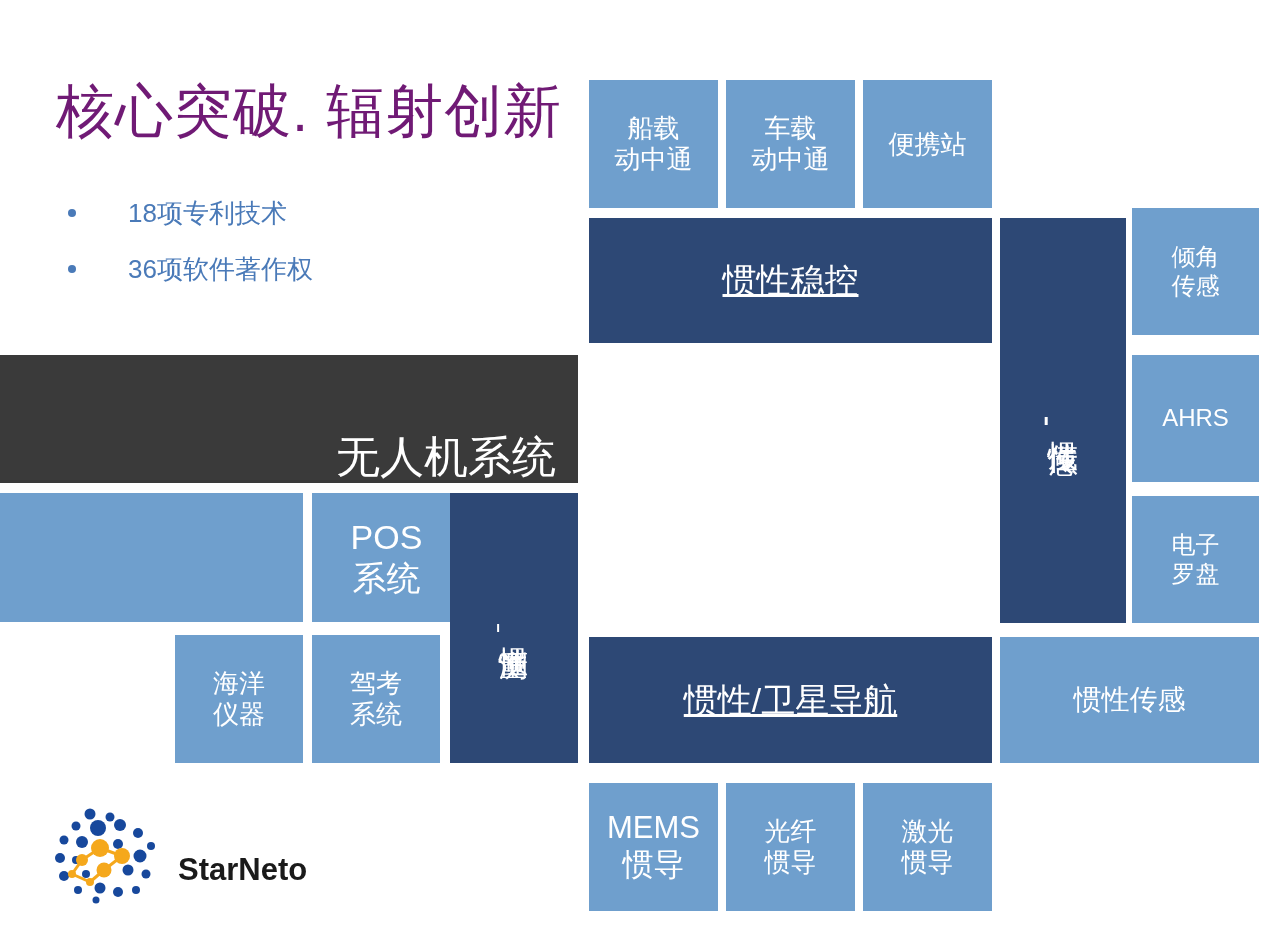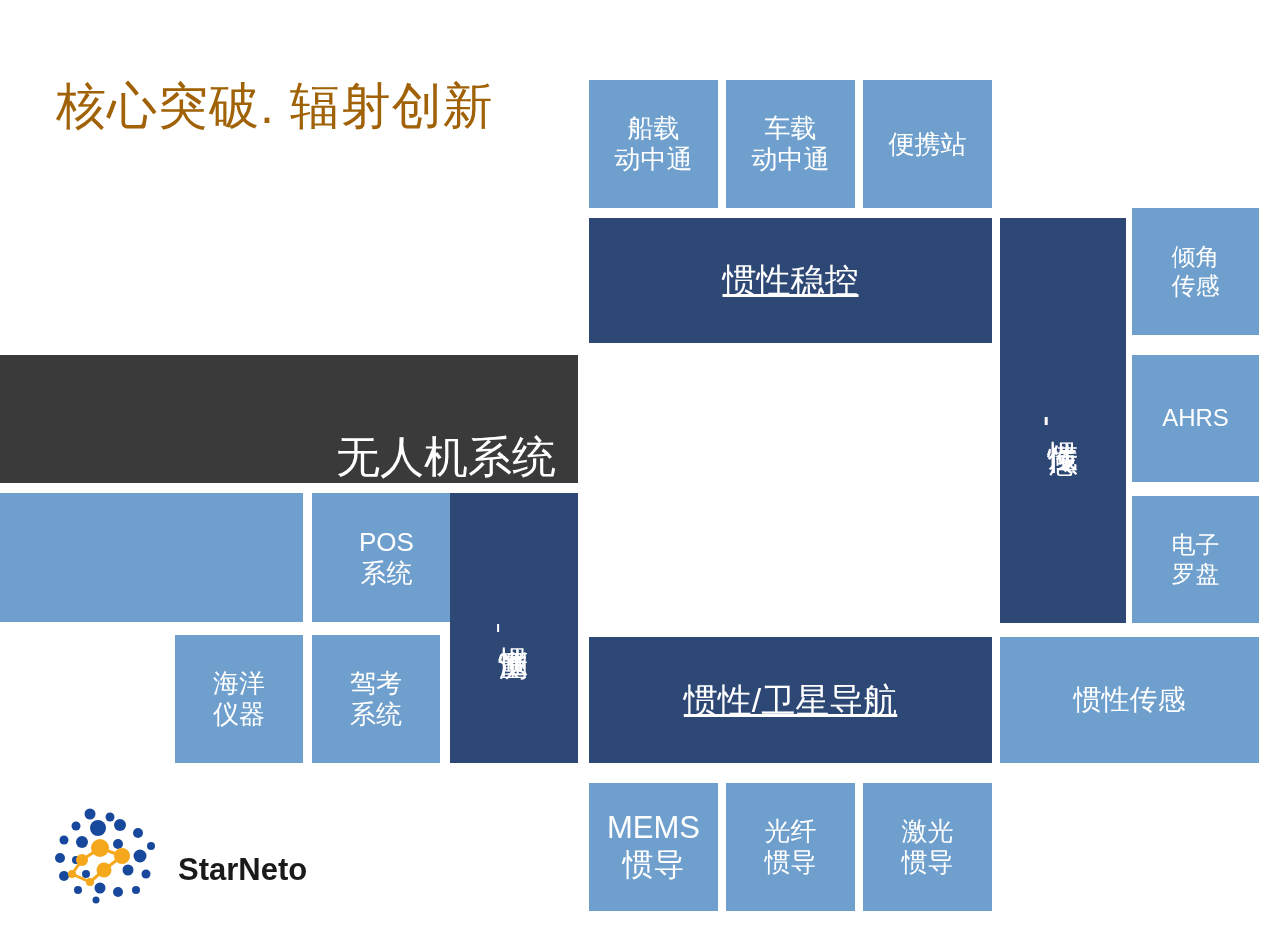--- a/index.html
+++ b/index.html
@@ -4,22 +4,22 @@
 <style>
   html,body{margin:0;padding:0;background:#fff;}
   body{width:1269px;height:952px;position:relative;overflow:hidden;
        font-family:"Liberation Sans","DejaVu Sans",sans-serif;}
 
   .slide{position:absolute;inset:0;background:#ffffff;}
 
   
   #title{
     position:absolute; left:56px; top:78px; width:520px;
-    font-size:50px; line-height:1.15; letter-spacing:1px;
-    color:#a16207; white-space:nowrap;
+    font-size:58px; line-height:1.15; letter-spacing:1px;
+    color:#701a75; white-space:nowrap;
   }
   .bullet-list{position:absolute;left:60px;top:185px;width:520px;}
   .bullet-row{display:flex;align-items:center;height:56px;}
   .bullet-dot{
     width:8px;height:8px;border-radius:50%;background:#4a7ab8;
     margin-left:8px;margin-right:52px;flex:0 0 auto;
   }
   .bullet-text{font-size:26px;color:#4a7ab8;line-height:1;}
 
   
@@ -49,20 +49,30 @@
     color:#1a1a1a;letter-spacing:0px;line-height:1;
   }
 </style>
 </head>
 <body>
 
 <div class="slide">
 
   <div id="title">核心突破. 辐射创新</div>
 
+  <div class="bullet-list">
+    <div class="bullet-row">
+      <span class="bullet-dot"></span>
+      <span class="bullet-text">18项专利技术</span>
+    </div>
+    <div class="bullet-row">
+      <span class="bullet-dot"></span>
+      <span class="bullet-text">36项软件著作权</span>
+    </div>
+  </div>
 
   <div class="blk lightblue" style="left:589px;top:80px;width:129px;height:128px;font-size:26px;">
     <span>船载<br>动中通</span>
   </div>
   <div class="blk lightblue" style="left:726px;top:80px;width:129px;height:128px;font-size:26px;">
     <span>车载<br>动中通</span>
   </div>
   <div class="blk lightblue" style="left:863px;top:80px;width:129px;height:128px;font-size:26px;">
     <span>便携站</span>
   </div>
@@ -104,21 +114,21 @@
   </div>
 
   <div class="blk gray" style="left:0px;top:355px;width:578px;height:128px;font-size:44px;justify-content:flex-end;padding-right:22px;align-items:flex-end;">
     <span>无人机系统</span>
   </div>
 
   <div class="blk lightblue" style="left:0px;top:493px;width:303px;height:129px;font-size:26px;">
     <span></span>
   </div>
 
-  <div class="blk lightblue" style="left:312px;top:493px;width:149px;height:129px;font-size:26px;">
+  <div class="blk lightblue" style="left:312px;top:493px;width:149px;height:129px;font-size:34px;">
     <span>POS<br>系统</span>
   </div>
 
   <div class="blk lightblue" style="left:175px;top:635px;width:128px;height:128px;font-size:26px;">
     <span>海洋<br>仪器</span>
   </div>
 
   <div class="blk lightblue" style="left:312px;top:635px;width:128px;height:128px;font-size:26px;">
     <span>驾考<br>系统</span>
   </div>

